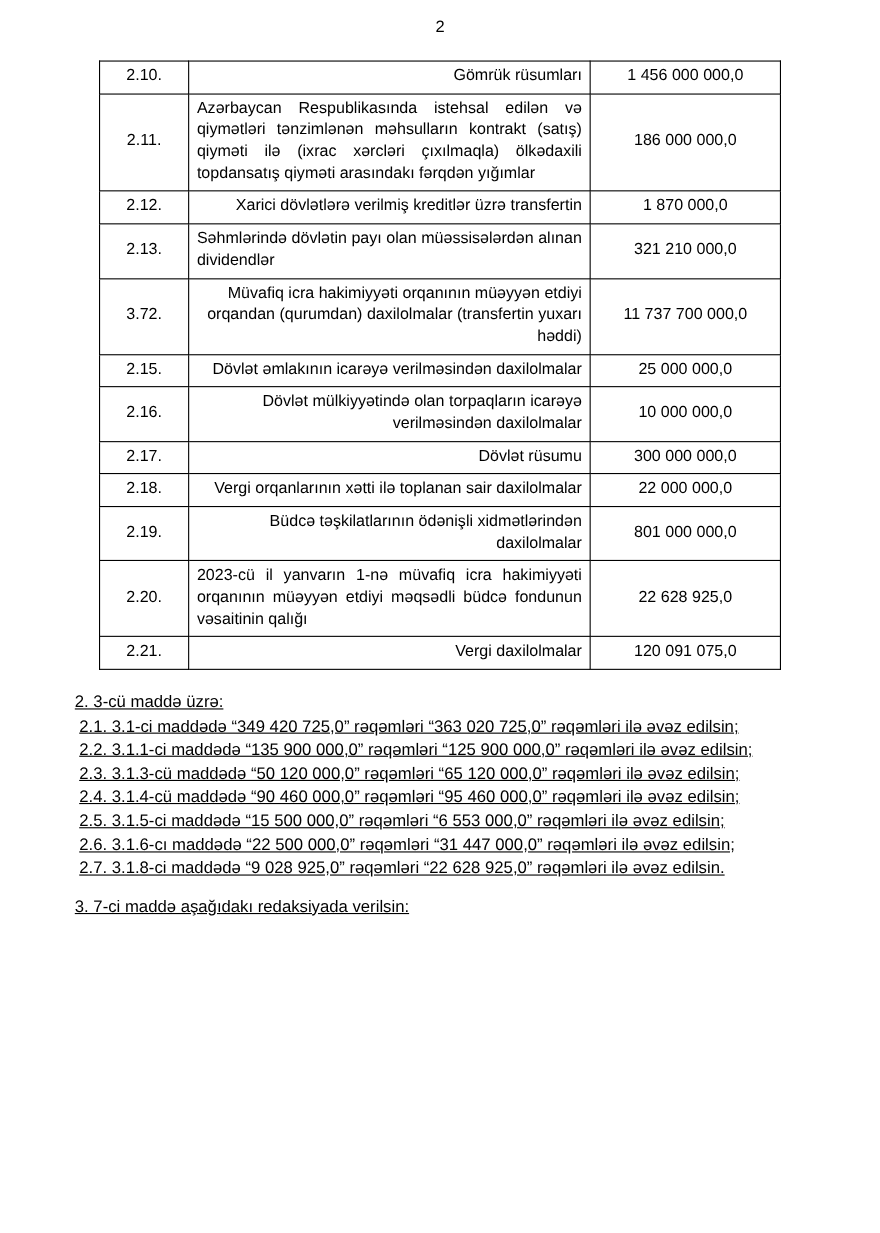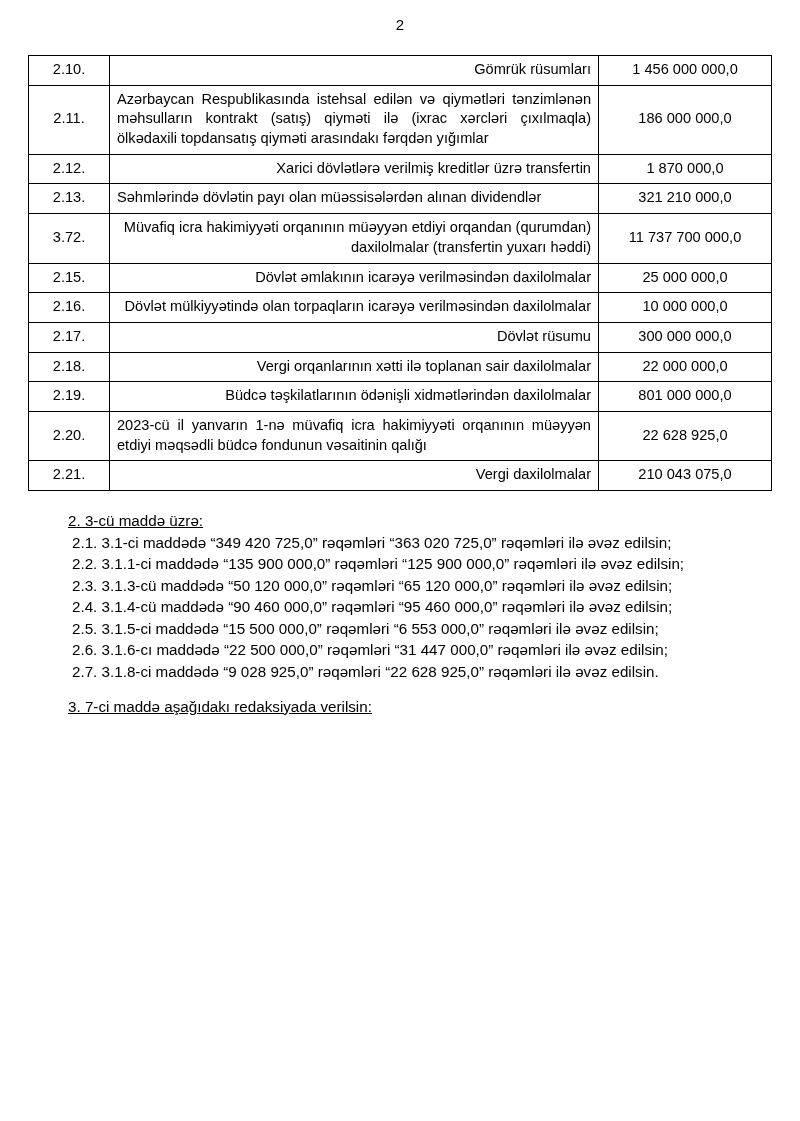--- a/index.html
+++ b/index.html
@@ -22,21 +22,21 @@
     position: relative;
   }
   .page-number {
     text-align: center;
     font-size: 15px;
     margin: 6px 0 22px 0;
     letter-spacing: 0;
   }
   table.budget {
     border-collapse: collapse;
-    width: 744px;
+    width: 620px;
     margin: 0 auto;
     table-layout: fixed;
   }
   table.budget td {
     border: 1px solid #000000;
     padding: 4px 7px 5px 7px;
     font-size: 14.6px;
     line-height: 1.35;
     vertical-align: middle;
   }
@@ -60,21 +60,21 @@
   }
   .body-text {
     font-size: 15.2px;
     line-height: 1.42;
     text-align: justify;
     margin: 0;
   }
   .spacer-sm { height: 13px; }
   .spacer-md { height: 19px; }
   .indent { text-indent: 40px; text-decoration: underline; }
-  .indent-2 { text-indent: 44px; }
+  .indent-2 { text-indent: 44px; text-decoration: underline; }
   .bold { font-weight: bold; }
   .para-block p {
     margin: 0;
   }
 </style>
 </head>
 <body>
 
 <div class="page">
 
@@ -133,21 +133,21 @@
         <td class="col-amt">801 000 000,0</td>
       </tr>
       <tr>
         <td class="col-num">2.20.</td>
         <td class="col-desc">2023-cü il  yanvarın 1-nə müvafiq icra hakimiyyəti orqanının müəyyən etdiyi  məqsədli büdcə fondunun vəsaitinin qalığı</td>
         <td class="col-amt">22 628 925,0</td>
       </tr>
       <tr>
         <td class="col-num">2.21.</td>
         <td class="col-desc single">Vergi daxilolmalar</td>
-        <td class="col-amt">210 043 075,0</td>
+        <td class="col-amt">120 091 075,0</td>
       </tr>
     </tbody>
   </table>
 
   <div class="spacer-md"></div>
 
   <div class="para-block">
     <p class="body-text indent">2. 3-cü maddə üzrə:</p>
     <p class="body-text indent-2">2.1.   3.1-ci maddədə “349 420 725,0” rəqəmləri “363 020 725,0” rəqəmləri ilə əvəz edilsin;</p>
     <p class="body-text indent-2">2.2.   3.1.1-ci maddədə “135 900 000,0” rəqəmləri “125 900 000,0” rəqəmləri ilə əvəz edilsin;</p>

